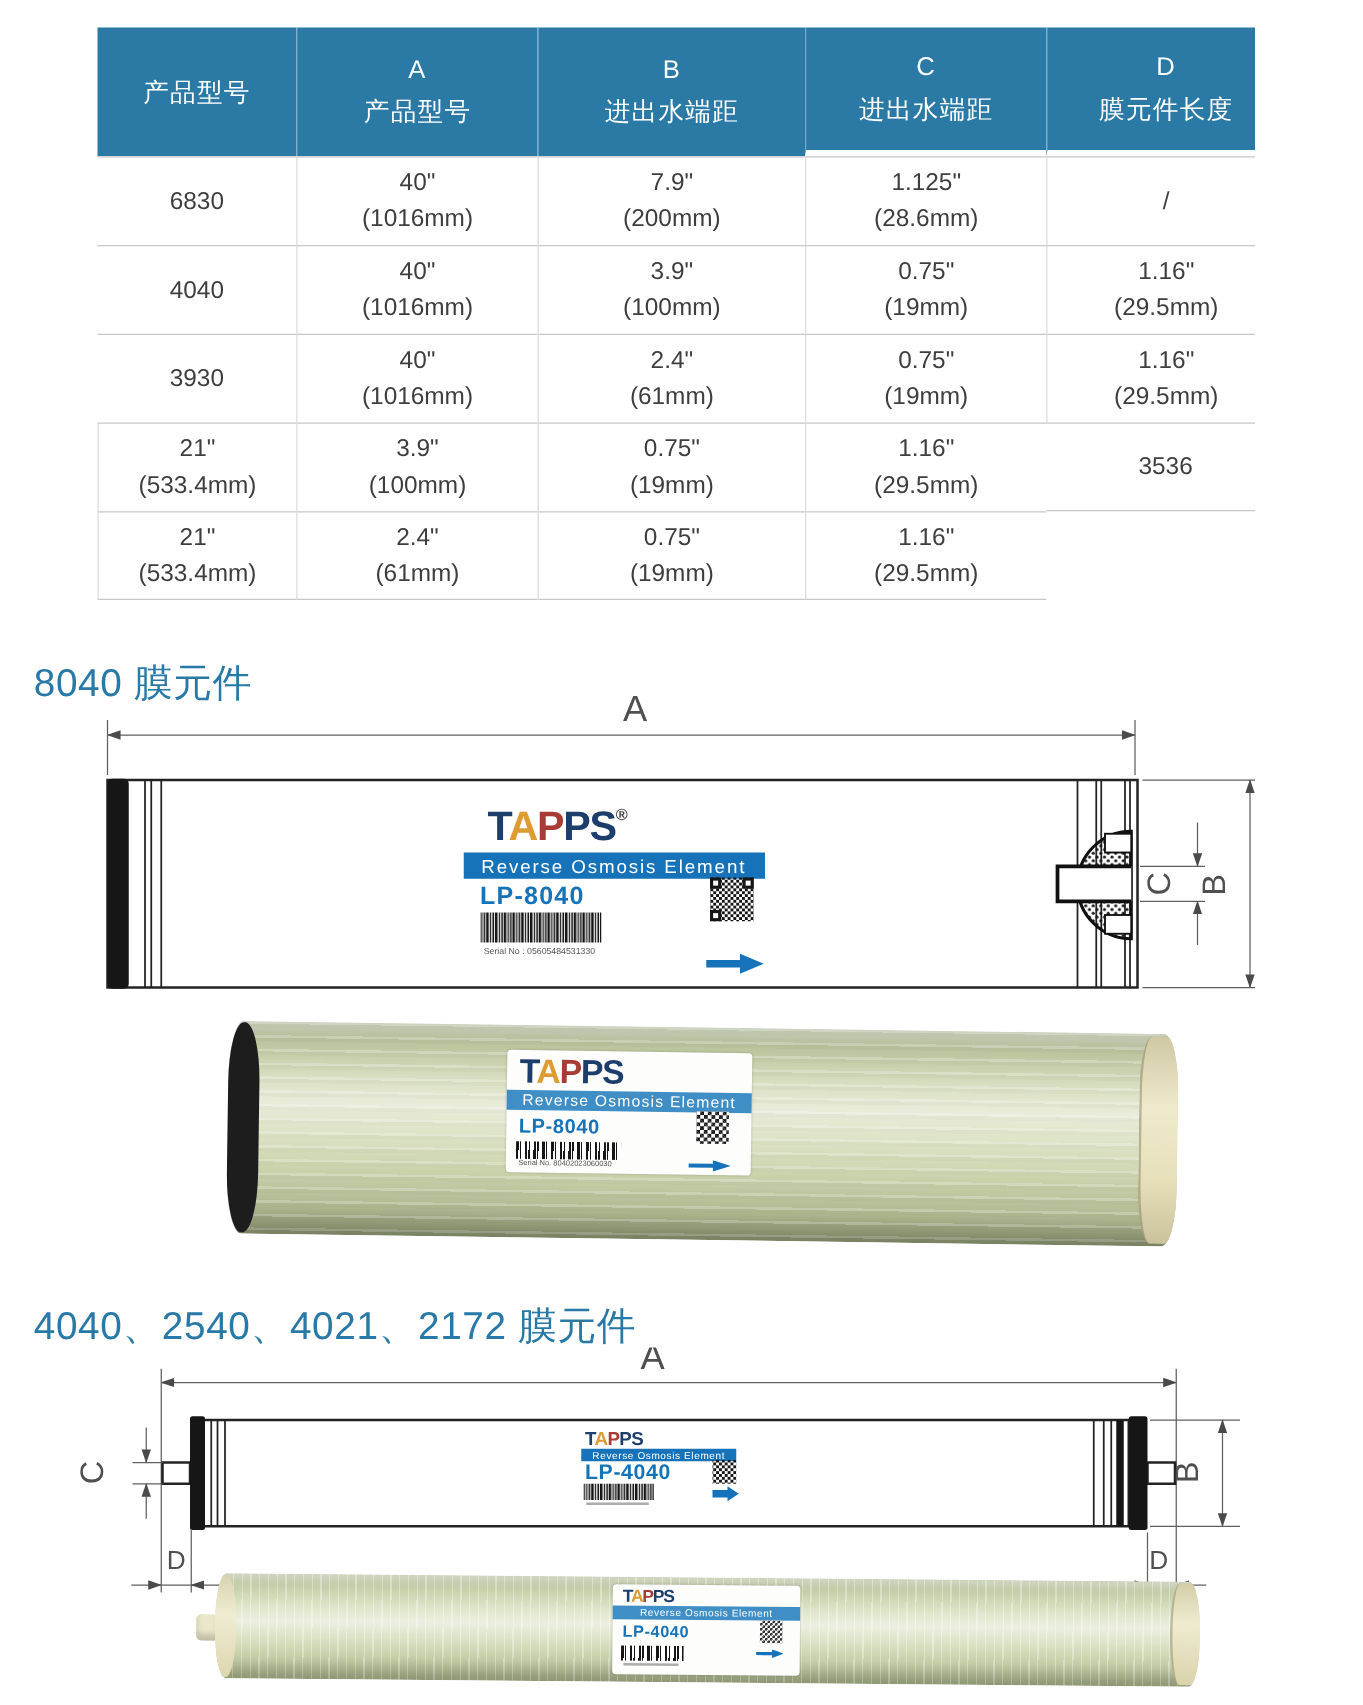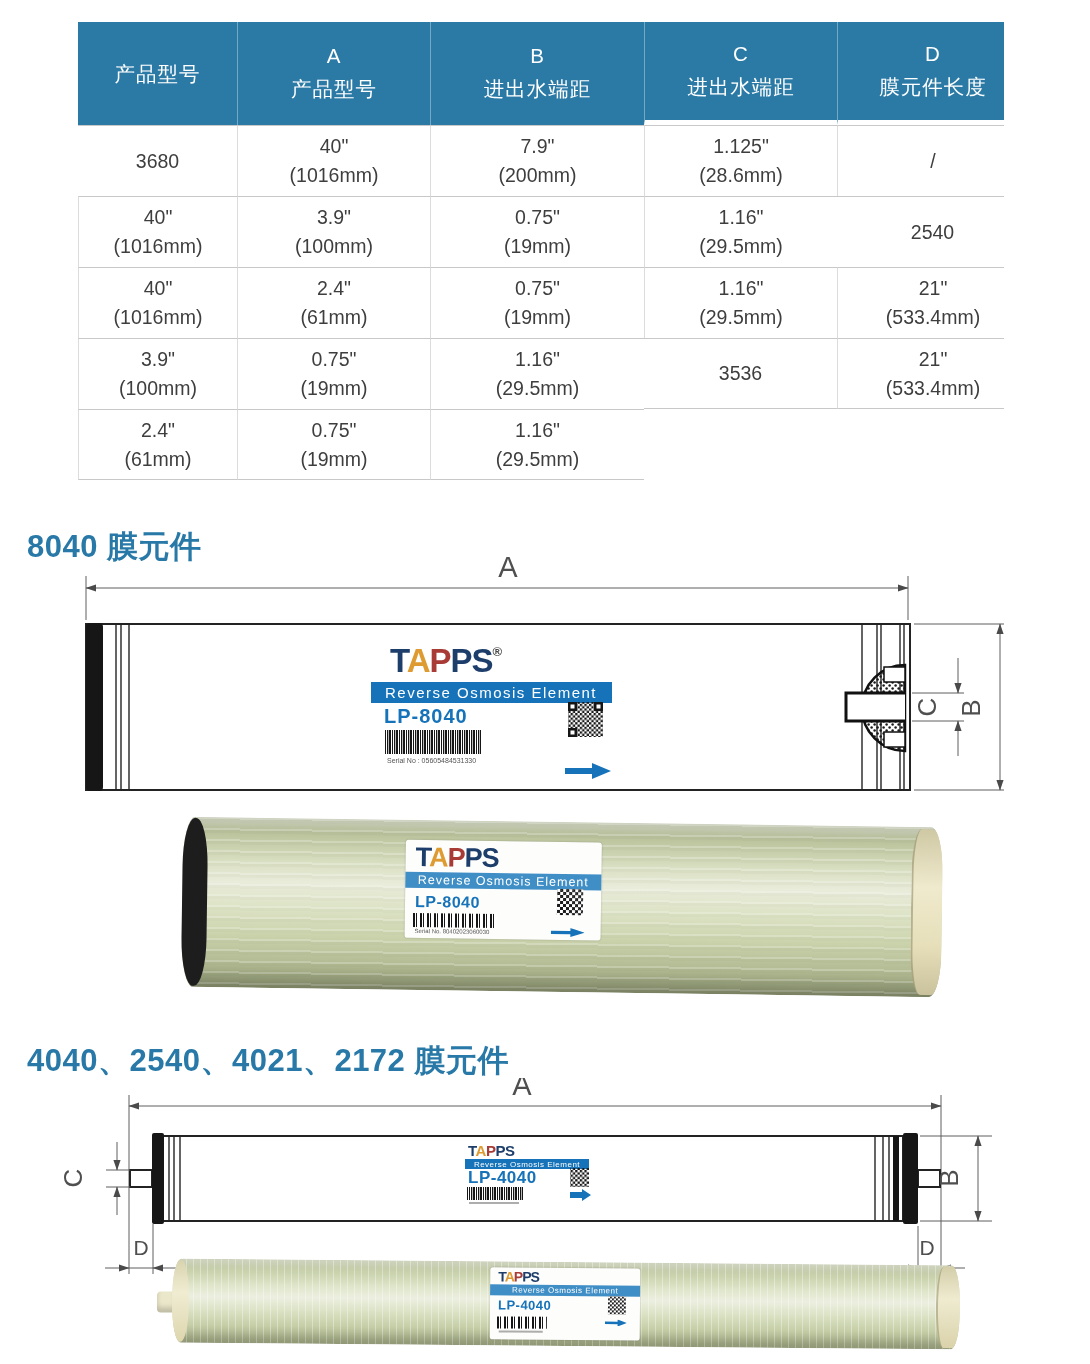--- a/index.html
+++ b/index.html
@@ -14,21 +14,21 @@
       justify-content:center;gap:7px;font-size:20.5px;letter-spacing:1px;}
   .th:not(.c0){border-left:1px solid rgba(255,255,255,.35);}
   .th.gap{border-bottom:5px solid #fff;}
   .td{display:flex;flex-direction:column;align-items:center;justify-content:center;gap:6px;
       font-size:19.5px;color:#3e3e3e;border-top:1px solid #c8c8c8;background:#fff;}
   .td:not(.c0){border-left:1px solid #dcdcdc;}
   .td.last{border-bottom:1px solid #c8c8c8;}
   .l1:empty,.l2:empty{display:none;}
 
   
-  .sec-title{position:absolute;font-size:31px;font-weight:bold;color:#2879a7;letter-spacing:.5px;}
+  .sec-title{position:absolute;font-size:31px;font-weight:normal;color:#2879a7;letter-spacing:.5px;}
 
   
   .diag{position:absolute;}
   .diag .dim{stroke:#5f5f5f;stroke-width:1;fill:none;}
   .diag .thin{stroke:#232323;stroke-width:1.4;fill:none;}
   .diag .body{fill:#fff;stroke:#232323;stroke-width:2;}
   .diag text{font-family:"Liberation Sans",sans-serif;}
   .dimL{font-size:29px;fill:#4f4f4f;text-anchor:middle;}
   .dimM{font-size:26px;fill:#4f4f4f;text-anchor:middle;}
   .dimS{font-size:21px;fill:#4f4f4f;text-anchor:middle;}
@@ -107,57 +107,60 @@
     <div class="th gap">
         <span class="l1">C</span>
         <span class="l2">进出水端距</span>
       </div>
     <div class="th gap">
         <span class="l1">D</span>
         <span class="l2">膜元件长度</span>
       </div>
 
     <div class="td c0">
-        <span class="l1">3680</span>
+        <span class="l1">6830</span>
       </div>
     <div class="td">
         <span class="l1">40"</span>
         <span class="l2">(1016mm)</span>
       </div>
     <div class="td">
         <span class="l1">7.9"</span>
         <span class="l2">(200mm)</span>
       </div>
     <div class="td">
         <span class="l1">1.125"</span>
         <span class="l2">(28.6mm)</span>
       </div>
     <div class="td">
         <span class="l1">/</span>
       </div>
 
+    <div class="td c0">
+        <span class="l1">4040</span>
+      </div>
     <div class="td">
         <span class="l1">40"</span>
         <span class="l2">(1016mm)</span>
       </div>
     <div class="td">
         <span class="l1">3.9"</span>
         <span class="l2">(100mm)</span>
       </div>
     <div class="td">
         <span class="l1">0.75"</span>
         <span class="l2">(19mm)</span>
       </div>
     <div class="td">
         <span class="l1">1.16"</span>
         <span class="l2">(29.5mm)</span>
       </div>
 
     <div class="td c0">
-        <span class="l1">2540</span>
+        <span class="l1">3930</span>
       </div>
     <div class="td">
         <span class="l1">40"</span>
         <span class="l2">(1016mm)</span>
       </div>
     <div class="td">
         <span class="l1">2.4"</span>
         <span class="l2">(61mm)</span>
       </div>
     <div class="td">

